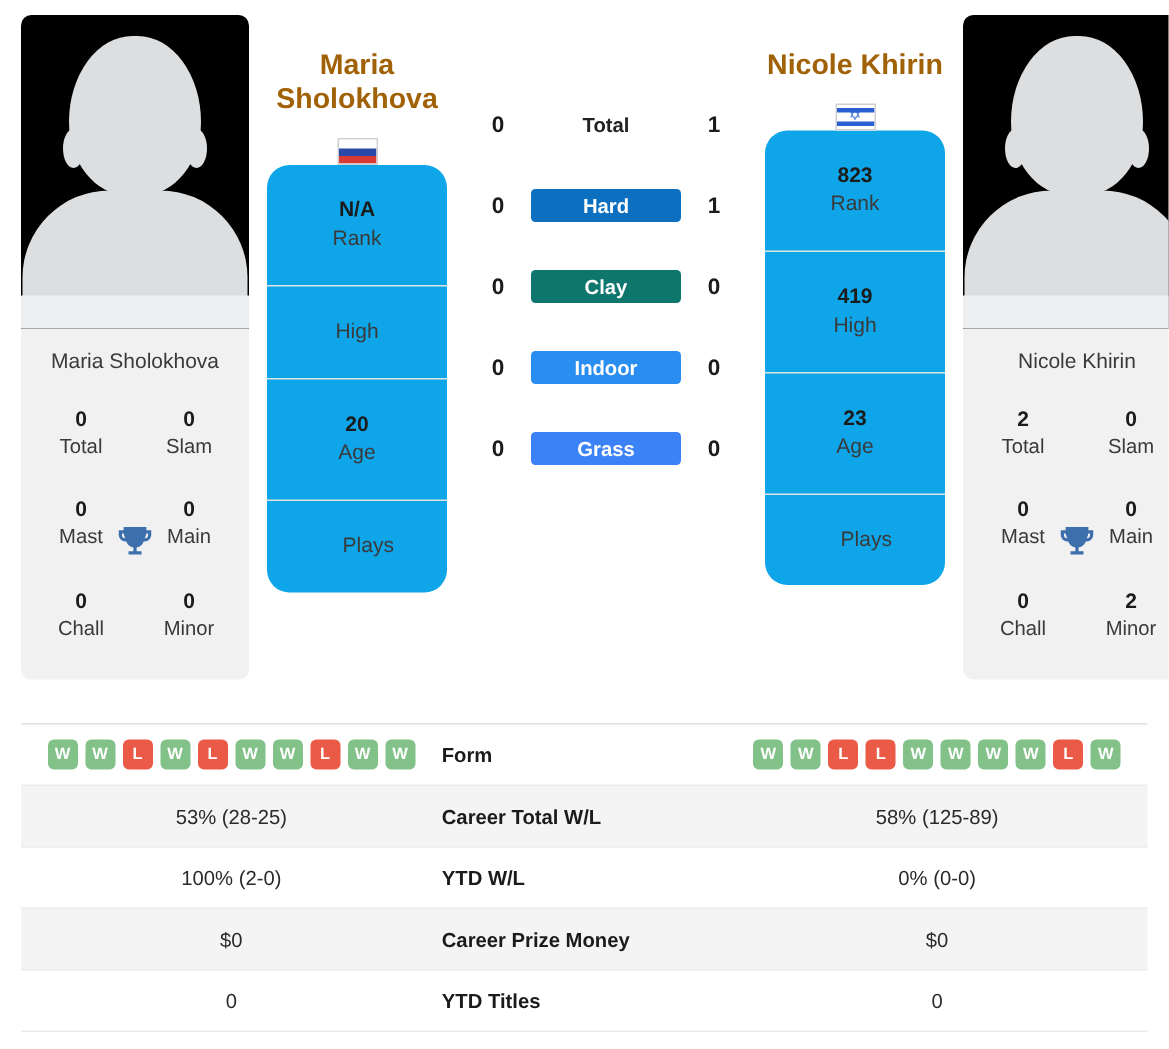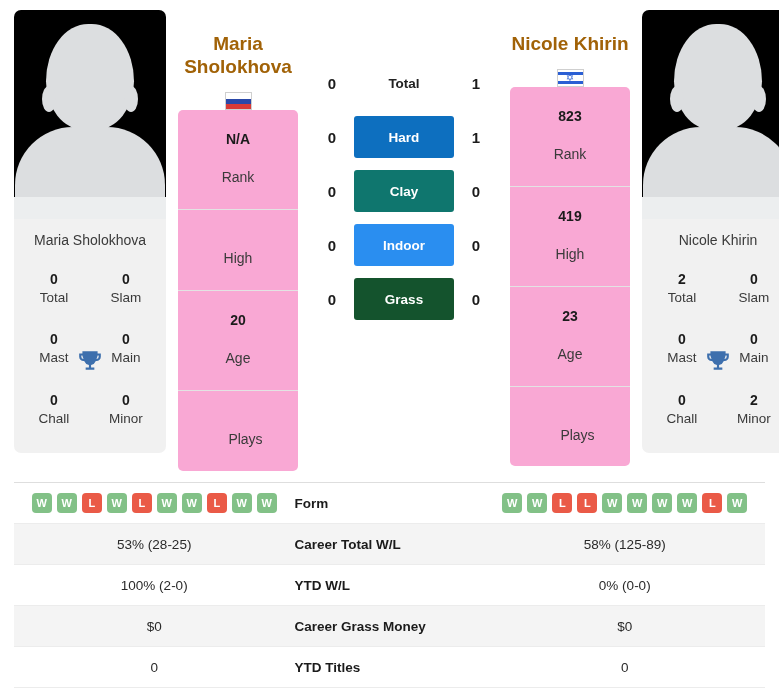--- a/index.html
+++ b/index.html
@@ -148,42 +148,41 @@
   .flag.il { background:#ffffff; }
   .flag.il .b1,.flag.il .b2 { position:absolute; left:0; right:0; height:20%; background:#2a5fd4; }
   .flag.il .b1 { top:13%; }
   .flag.il .b2 { bottom:13%; }
   .flag.il .star {
     position:absolute; left:50%; top:50%; transform:translate(-50%,-50%);
     font-size:10px; color:#2a5fd4; line-height:1;
   }
 
   .info-card {
-    background: #f9a8d4;
-    border-radius: 5px;
+    background: #0ea5e9;
+    border-radius: 15px;
     overflow: hidden;
     margin-top: auto;
   }
   .info-row {
     text-align: center;
     padding: 20px 4px 22px 4px;
     border-bottom: 1px solid #e3e3e3;
   }
   .info-row:last-child { border-bottom: none; padding-left: 19px; }
   .info-val {
     font-size: 14px;
     font-weight: 700;
     color: #1b1b1b;
     line-height: 1.35;
   }
   .info-lbl {
     font-size: 14px;
     color: #3a3a3a;
     line-height: 1.35;
-    margin-top: 19px;
   }
 
   
   .h2h {
     flex: 1 1 auto;
     padding-top: 60px;
     display: flex;
     flex-direction: column;
     gap: 28px;
   }
@@ -202,21 +201,21 @@
   }
   .h2h-label-plain {
     width: 100px;
     text-align: center;
     font-size: 13.5px;
     font-weight: 700;
     color: #222222;
   }
   .h2h-bar {
     width: 100px;
-    height: 42px;
+    height: 22px;
     border-radius: 3px;
     color: #ffffff;
     font-size: 13.5px;
     font-weight: 700;
     display: flex;
     align-items: center;
     justify-content: center;
   }
 
   
@@ -360,21 +359,21 @@
       <div class="h2h-bar" style="background: #0f766e;">Clay</div>
       <div class="h2h-score">0</div>
     </div>
     <div class="h2h-row">
       <div class="h2h-score">0</div>
       <div class="h2h-bar" style="background: rgb(42, 142, 240);">Indoor</div>
       <div class="h2h-score">0</div>
     </div>
     <div class="h2h-row">
       <div class="h2h-score">0</div>
-      <div class="h2h-bar" style="background: #14532d;">Grass</div>
+      <div class="h2h-bar" style="background: #3b82f6;">Grass</div>
       <div class="h2h-score">0</div>
     </div>
   </div>
 
   <div class="info-col">
     <div class="info-head">
       <div class="info-name">Nicole Khirin</div>
       <div class="flag il">
         <div class="b1"></div>
         <div class="b2"></div>
@@ -483,21 +482,21 @@
   </div>
 
   <div class="stat-row">
     <div class="stat-side">100% (2-0)</div>
     <div class="stat-mid">YTD W/L</div>
     <div class="stat-side">0% (0-0)</div>
   </div>
 
   <div class="stat-row alt">
     <div class="stat-side">$0</div>
-    <div class="stat-mid">Career Grass Money</div>
+    <div class="stat-mid">Career Prize Money</div>
     <div class="stat-side">$0</div>
   </div>
 
   <div class="stat-row">
     <div class="stat-side">0</div>
     <div class="stat-mid">YTD Titles</div>
     <div class="stat-side">0</div>
   </div>
 
 </div>

